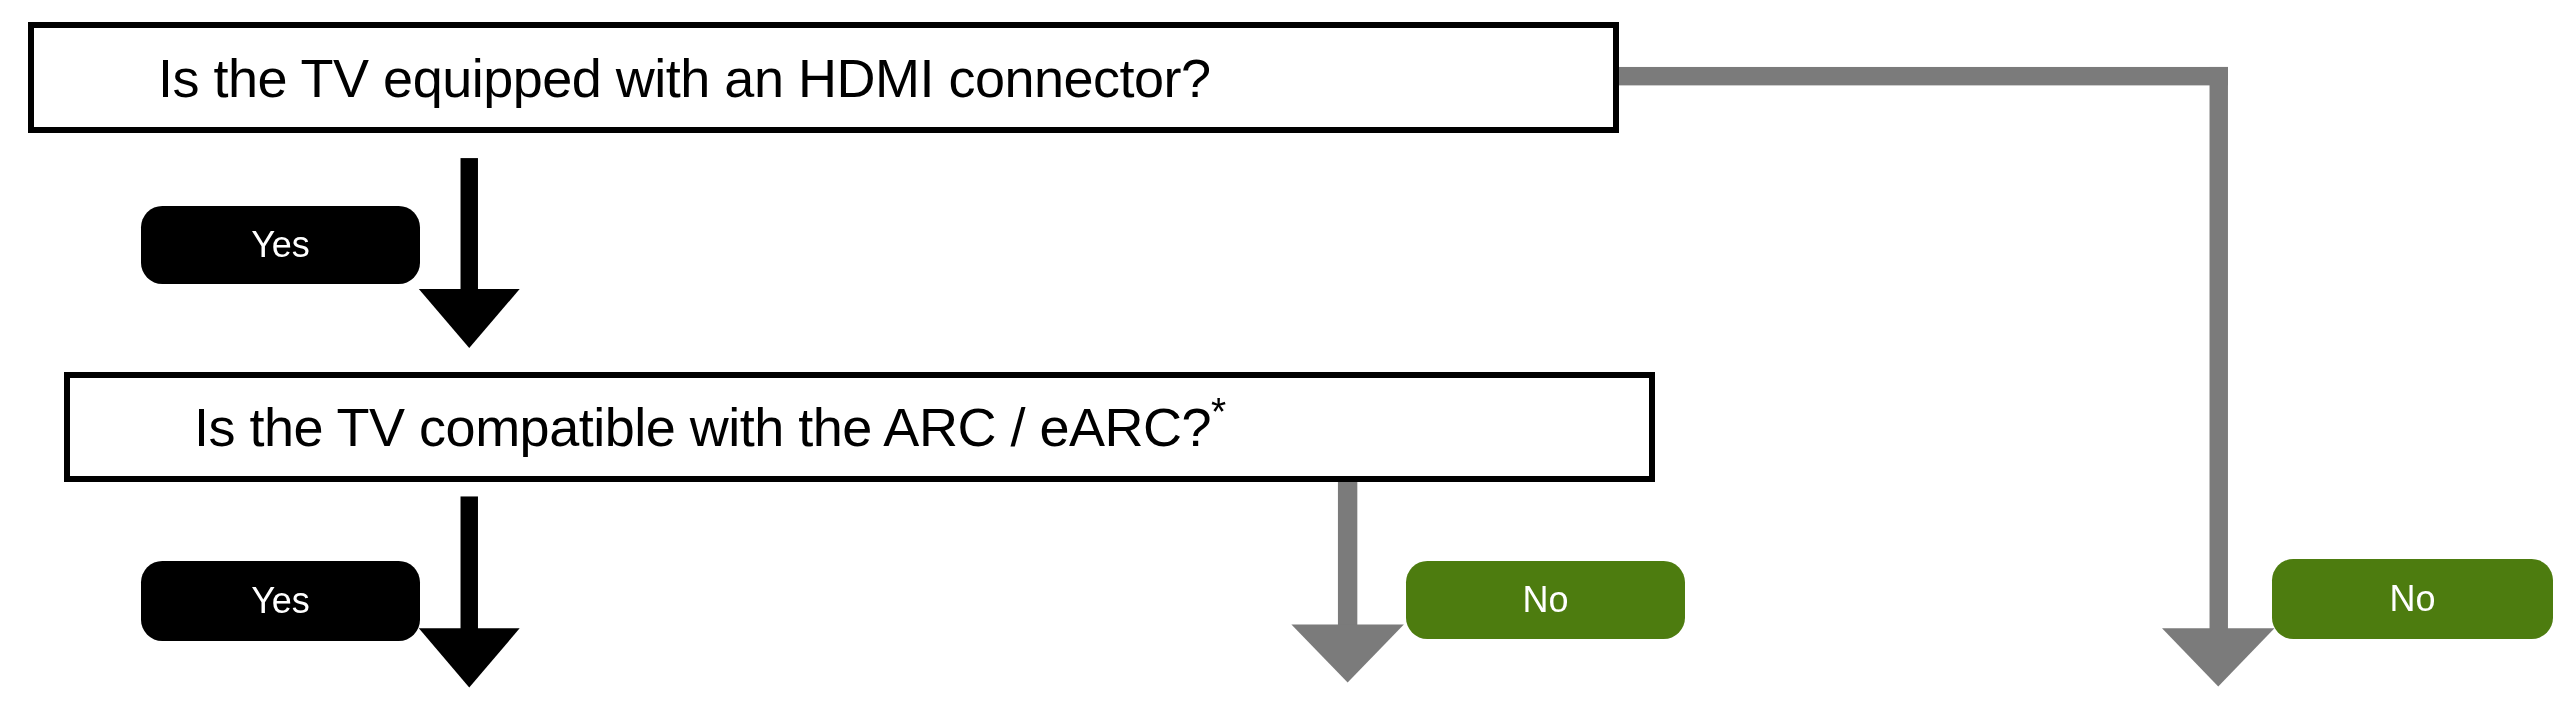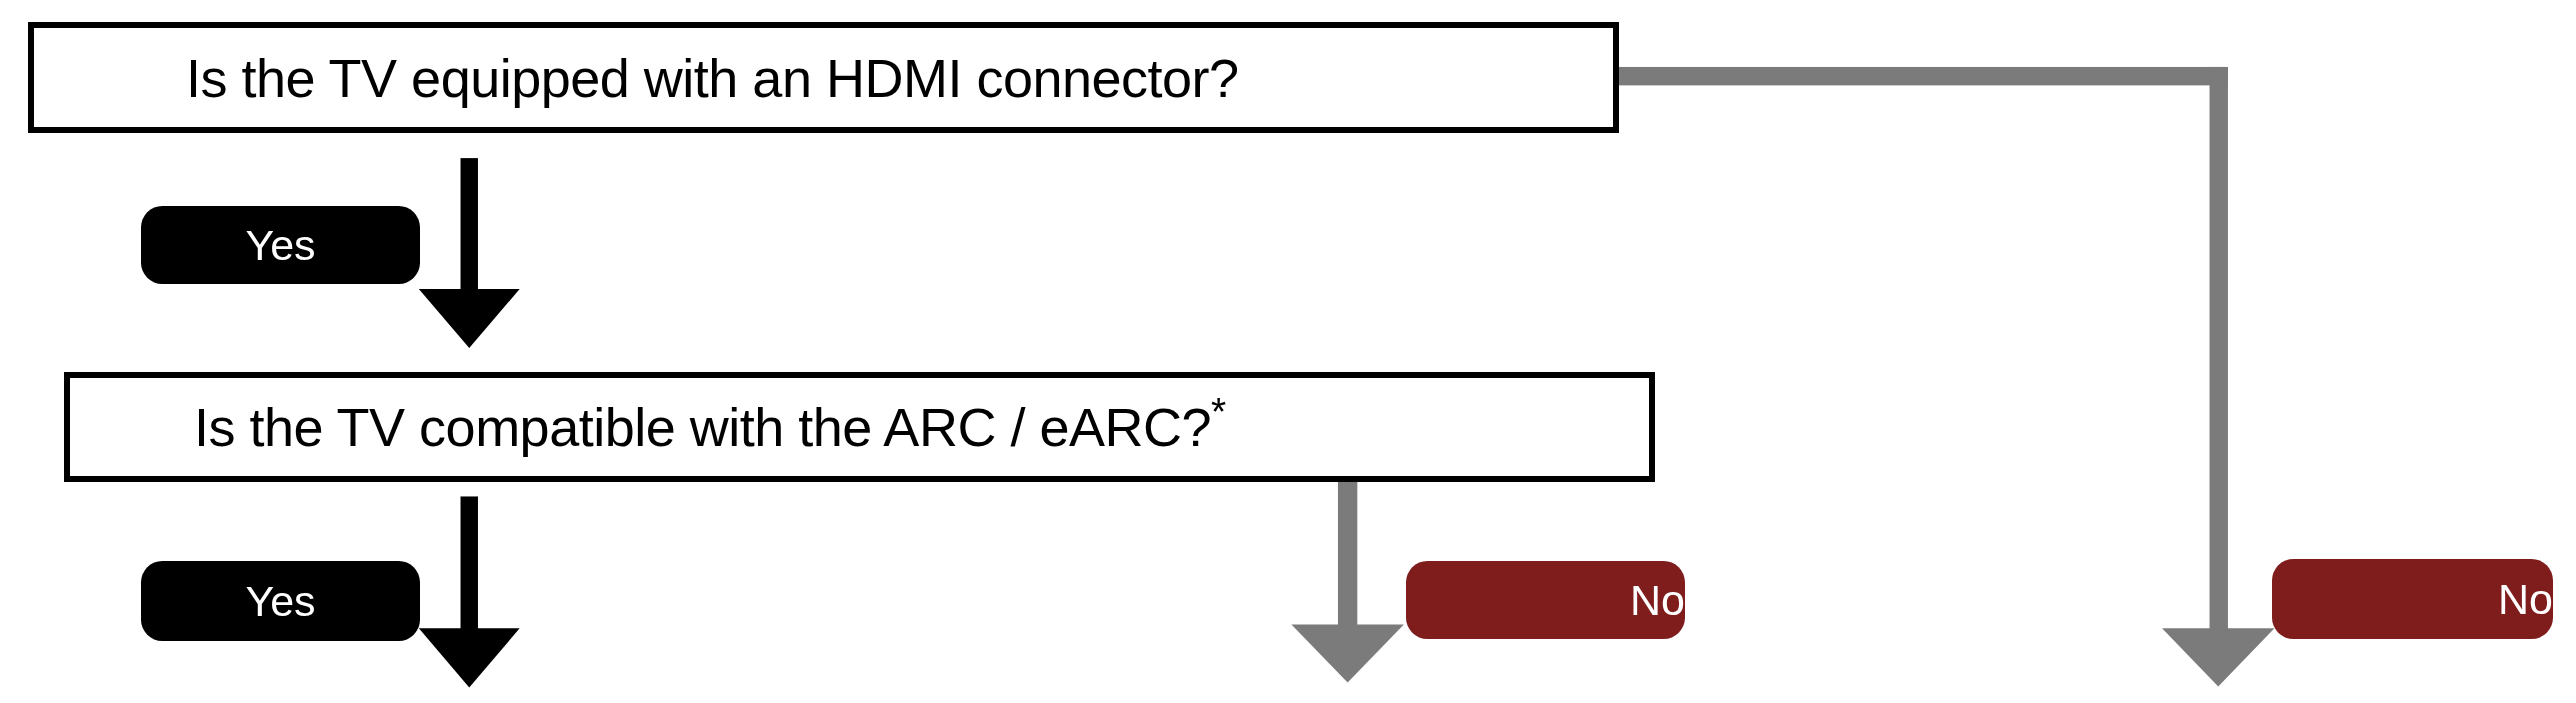--- a/index.html
+++ b/index.html
@@ -38,39 +38,39 @@
     font-family: "Liberation Sans", sans-serif;
   }
   .node-text .asterisk {
     font-size: 39px;
     vertical-align: super;
     line-height: 0;
     position: relative;
     top: -1.9px;
   }
 
-  #box-hdmi  { left: 28px; top: 22px;  width: 1591px; height: 111px; padding-left: 28px; }
+  #box-hdmi  { left: 28px; top: 22px;  width: 1591px; height: 111px; }
   #box-arc   { left: 28px; top: 372px; width: 1591px; height: 110px; margin-left: 36px; }
 
   
   .pill {
     position: absolute;
     box-sizing: border-box;
     display: flex;
     align-items: center;
     justify-content: center;
     border-radius: 21.3px;
     color: #ffffff;
-    font-size: 43px;
+    font-size: 36px;
     line-height: 1;
     font-family: "Liberation Sans", sans-serif;
     white-space: nowrap;
   }
   .pill.yes { background: #000000; }
-  .pill.no  { background: #7f1d1d; justify-content: flex-end; }
+  .pill.no  { background: #4d7c0f; }
 
   #pill-yes-1 { left: 141px;  top: 206px; width: 279px; height: 78px; }
   #pill-yes-2 { left: 141px;  top: 561px; width: 279px; height: 80px; }
   #pill-no-1  { left: 1406px; top: 561px; width: 279px; height: 78px; }
   #pill-no-2  { left: 2272px; top: 559px; width: 281px; height: 80px; }
 
   
   #connectors {
     position: absolute;
     left: 0;

